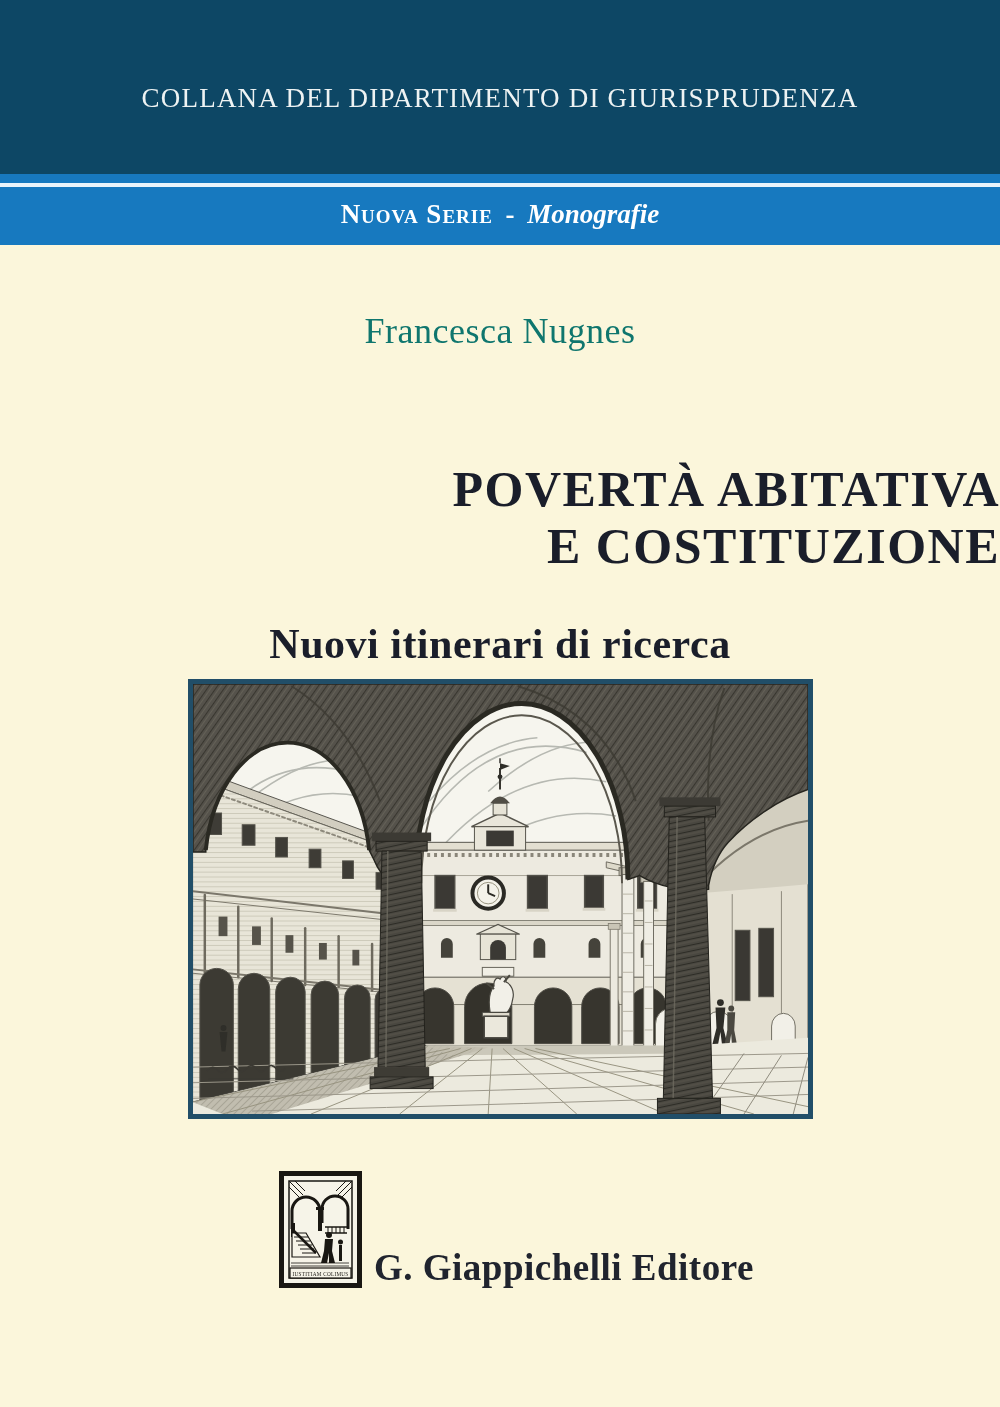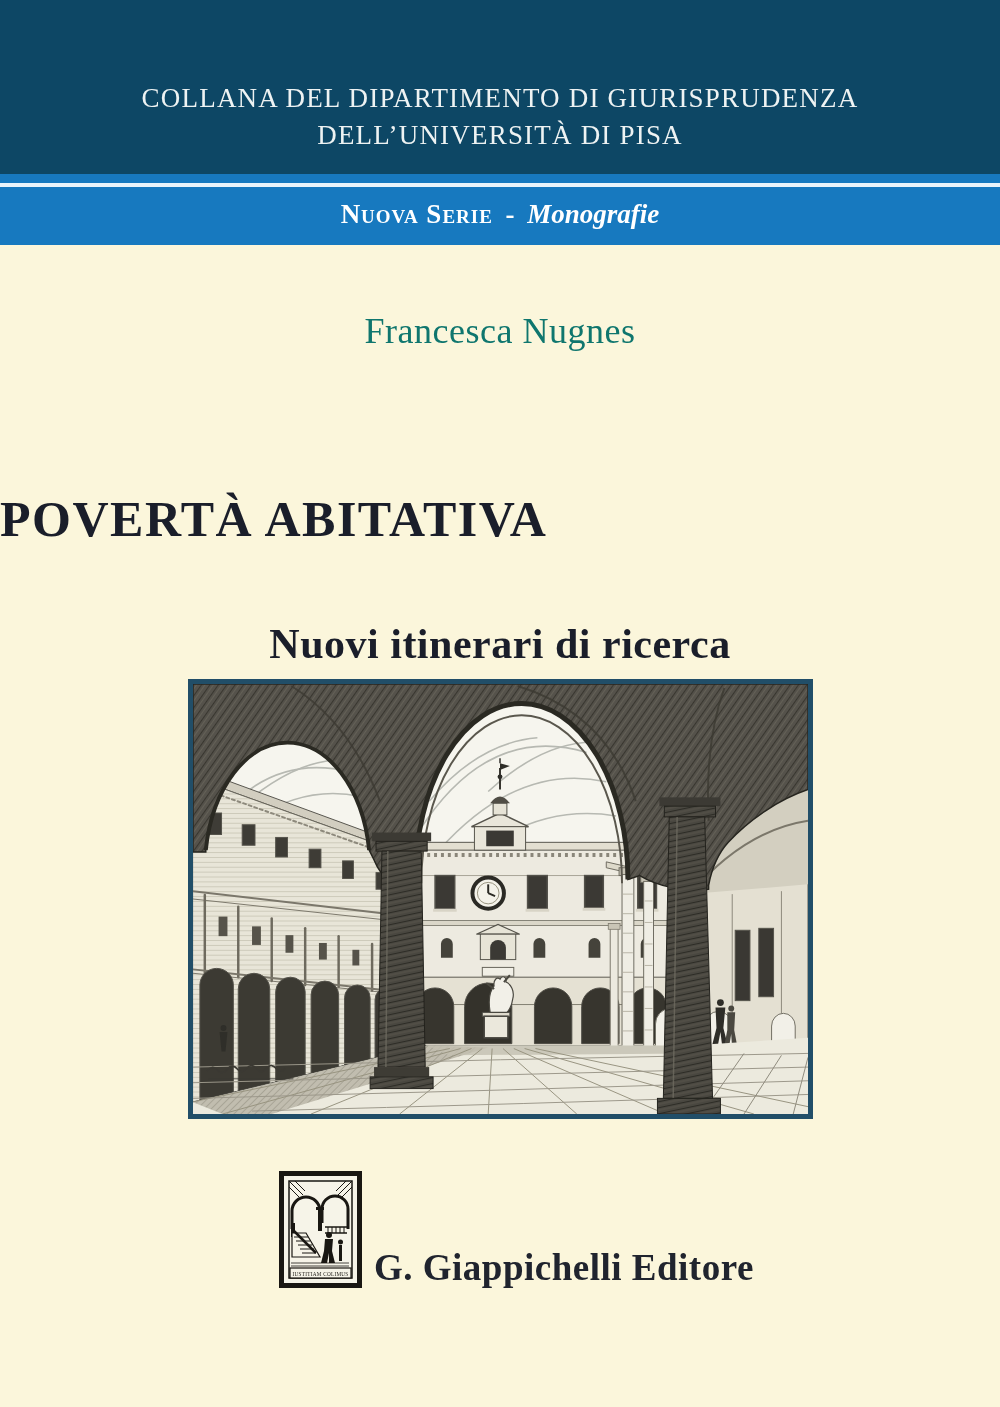--- a/index.html
+++ b/index.html
@@ -16,59 +16,59 @@
   .band-blue{position:absolute;top:174px;left:0;width:100%;height:71px;background:var(--band_blue,#1779bf);}
   .band-divider{position:absolute;top:9px;left:0;width:100%;height:4px;background:var(--band_divider,#e9f4fb);}
   .subseries-text{position:absolute;top:24px;left:0;width:100%;text-align:center;
     color:#ffffff;font-size:27px;line-height:32px;font-weight:700;}
   .subseries-text .sc{font-variant:small-caps;letter-spacing:1px;}
   .subseries-text .sep{padding:0 6px;}
   .subseries-text .it{font-style:italic;text-align:center;}
   
   .author{position:absolute;top:311px;left:0;width:100%;text-align:center;
     color:#0f766e;font-size:36px;line-height:40px;font-weight:400;letter-spacing:0.5px;}
-  .title{position:absolute;top:461px;left:0;width:100%;text-align:left;
-    color:var(--ink,#1a1e2a);font-size:50px;line-height:57px;font-weight:700;letter-spacing:1.5px;margin-top:30px;}
+  .title{position:absolute;top:461px;left:0;width:100%;text-align:right;
+    color:var(--ink,#1a1e2a);font-size:50px;line-height:57px;font-weight:700;letter-spacing:1.5px;}
   .subtitle{position:absolute;top:585px;left:0;width:100%;text-align:center;
     color:var(--ink,#1a1e2a);font-size:42px;line-height:46px;font-weight:700;letter-spacing:0.5px;margin-top:36px;}
   
   .frame{position:absolute;left:188px;top:679px;width:625px;height:440px;box-sizing:border-box;
     border:5px solid var(--frame,#214e68);background:#f5f3ec;}
   .frame svg{display:block;width:100%;height:100%;}
   
   .logo{position:absolute;left:279px;top:1171px;width:83px;height:117px;}
   .logo svg{display:block;width:100%;height:100%;}
   .publisher-name{position:absolute;left:374px;top:1246px;
     color:#20242e;font-size:37px;line-height:44px;font-weight:700;letter-spacing:0.5px;white-space:nowrap;}
 </style>
 </head>
 <body>
 
 <div class="page">
 
   <div class="band-dark">
     <div class="series-text">
       <div>COLLANA DEL DIPARTIMENTO DI GIURISPRUDENZA</div>
-      <div>DELL’UNIVERSITÀ DI PISA</div>
     </div>
   </div>
 
   <div class="band-blue">
     <div class="band-divider"></div>
     <div class="subseries-text">
       <span class="sc">Nuova Serie</span>
       <span class="sep">-</span>
       <span class="it">Monografie</span>
     </div>
   </div>
 
   <div class="author">Francesca Nugnes</div>
 
   <div class="title">
     <div>POVERTÀ ABITATIVA</div>
+    <div>E COSTITUZIONE</div>
   </div>
   <div class="subtitle">Nuovi itinerari di ricerca</div>
 
   <div class="frame">
     <svg viewBox="0 0 625 440" preserveAspectRatio="none">
       <defs>
         <pattern id="pCeil" width="7" height="7" patternUnits="userSpaceOnUse" patternTransform="rotate(35)">
           <rect width="7" height="7" fill="#55524b"></rect>
           <line x1="0" y1="0" x2="0" y2="7" stroke="#38362f" stroke-width="2.2"></line>
           <line x1="3.5" y1="0" x2="3.5" y2="7" stroke="#68655a" stroke-width="0.8"></line>

